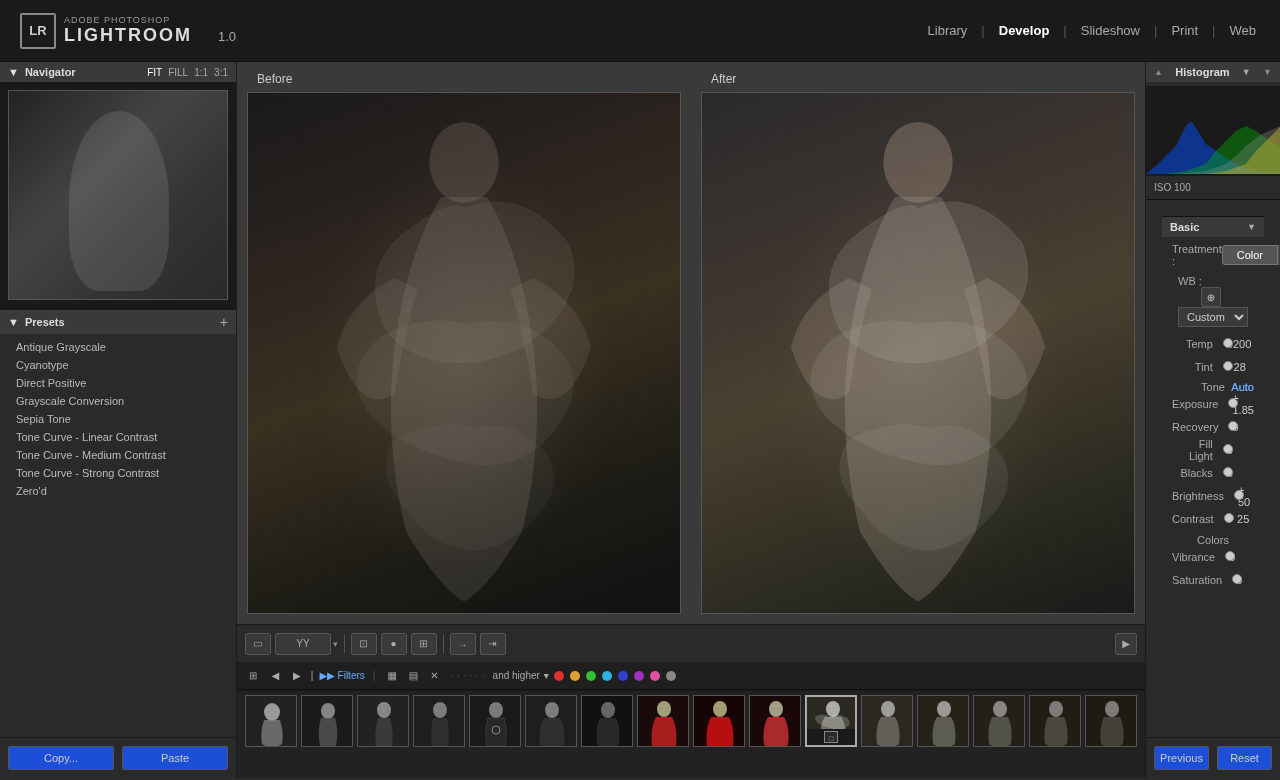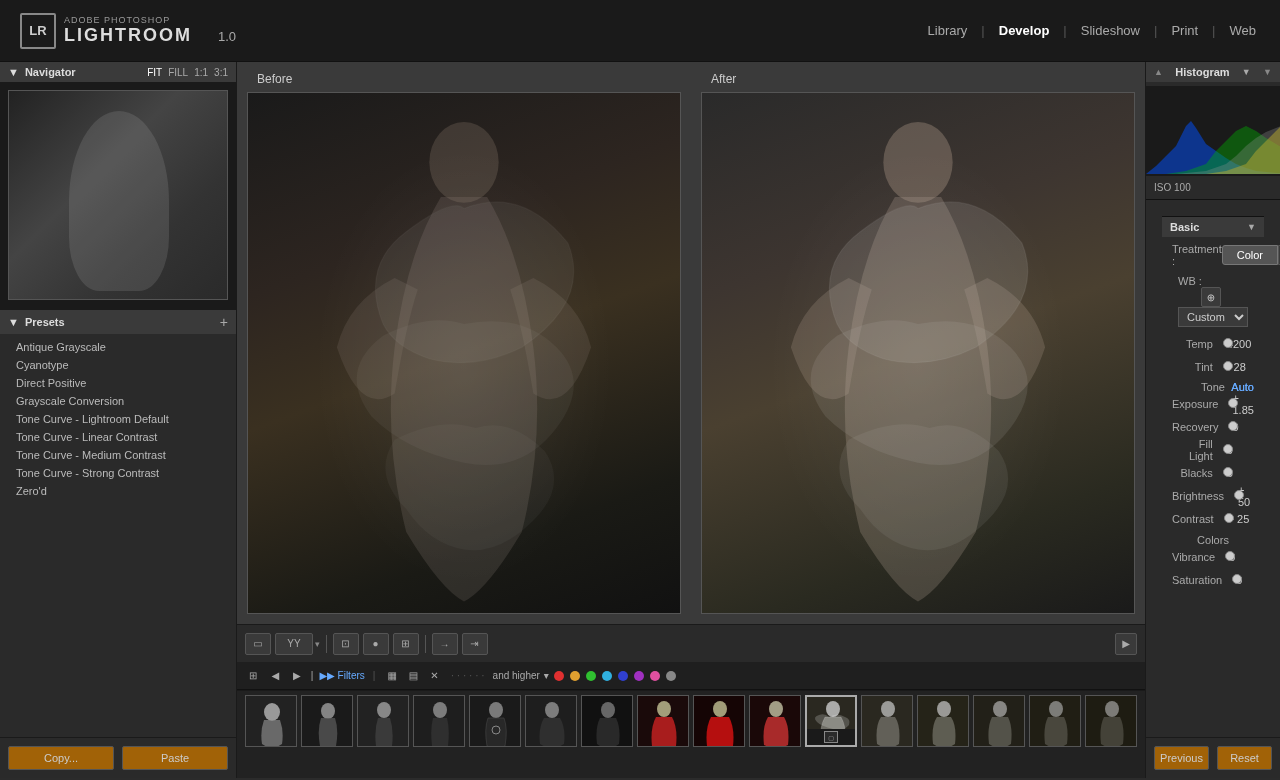--- a/index.html
+++ b/index.html
@@ -197,21 +197,21 @@
 
     
     #left-bottom {
       padding: 8px;
       display: flex;
       gap: 8px;
       border-top: 1px solid #1a1a1a;
     }
     .panel-btn {
       flex: 1;
-      background: #a16207;
+      background: #1d4ed8;
       border: 1px solid #555;
       color: #ccc;
       padding: 5px 0;
       cursor: pointer;
       font-size: 11px;
       border-radius: 2px;
       text-align: center;
     }
 
     
@@ -653,21 +653,21 @@
           <span>▼</span>
           <span>Presets</span>
         </div>
         <span class="add-btn">+</span>
       </div>
       <div id="presets-list">
         <div class="preset-item">Antique Grayscale</div>
         <div class="preset-item">Cyanotype</div>
         <div class="preset-item">Direct Positive</div>
         <div class="preset-item">Grayscale Conversion</div>
-        <div class="preset-item">Tone Curve - Lightroom Default</div>
+        <div class="preset-item">Sepia Tone</div>
         <div class="preset-item">Tone Curve - Linear Contrast</div>
         <div class="preset-item">Tone Curve - Medium Contrast</div>
         <div class="preset-item">Tone Curve - Strong Contrast</div>
         <div class="preset-item">Zero'd</div>
       </div>
     </div>
 
     <div id="left-bottom">
       <button class="panel-btn">Copy...</button>
       <button class="panel-btn">Paste</button>
@@ -710,21 +710,21 @@
               <path d="M100 360 Q70 330 90 300 Q130 280 160 290 Q190 280 220 310 Q240 340 210 370 Q180 400 150 395 Q120 390 100 360 Z" fill="rgba(255,255,255,0.12)"></path>
             </svg>
           </div>
         </div>
       </div>
     </div>
 
     <div id="center-toolbar">
       <button class="toolbar-btn">▭</button>
       <div style="display:flex;align-items:center;gap:2px">
-        <button class="toolbar-btn" style="width:38px">YY</button>
+        <button class="toolbar-btn" style="width:56px">YY</button>
         <span style="color:#888;font-size:9px">▾</span>
       </div>
       <div class="toolbar-sep"></div>
       <button class="toolbar-btn">⊡</button>
       <button class="toolbar-btn">●</button>
       <button class="toolbar-btn">⊞</button>
       <div class="toolbar-sep"></div>
       <button class="toolbar-btn">→</button>
       <button class="toolbar-btn">⇥</button>
       <div class="toolbar-spacer"></div>

